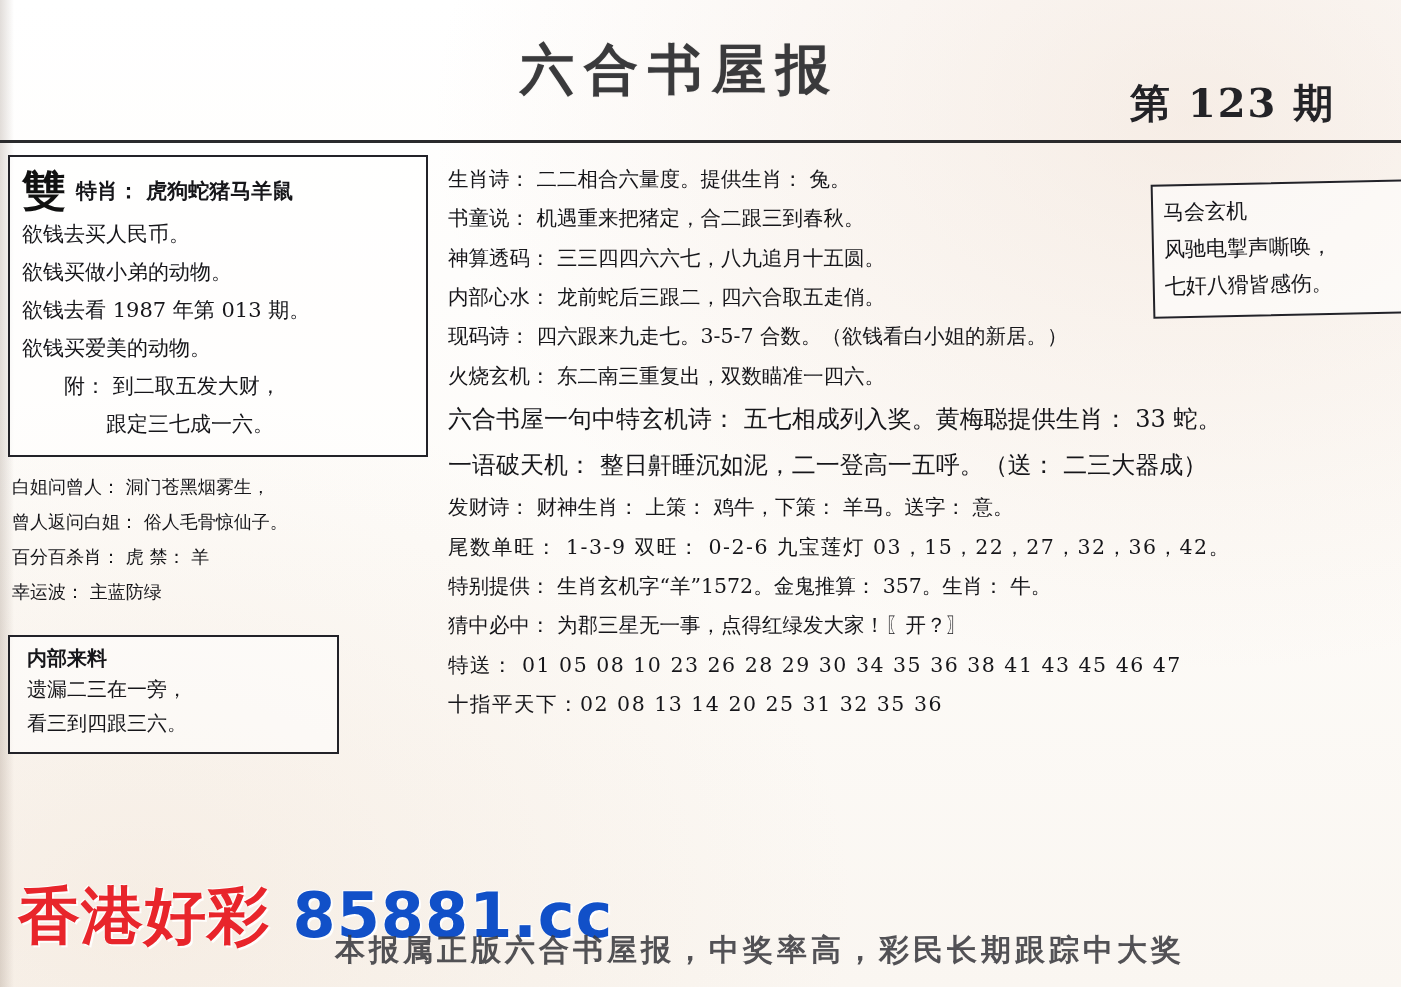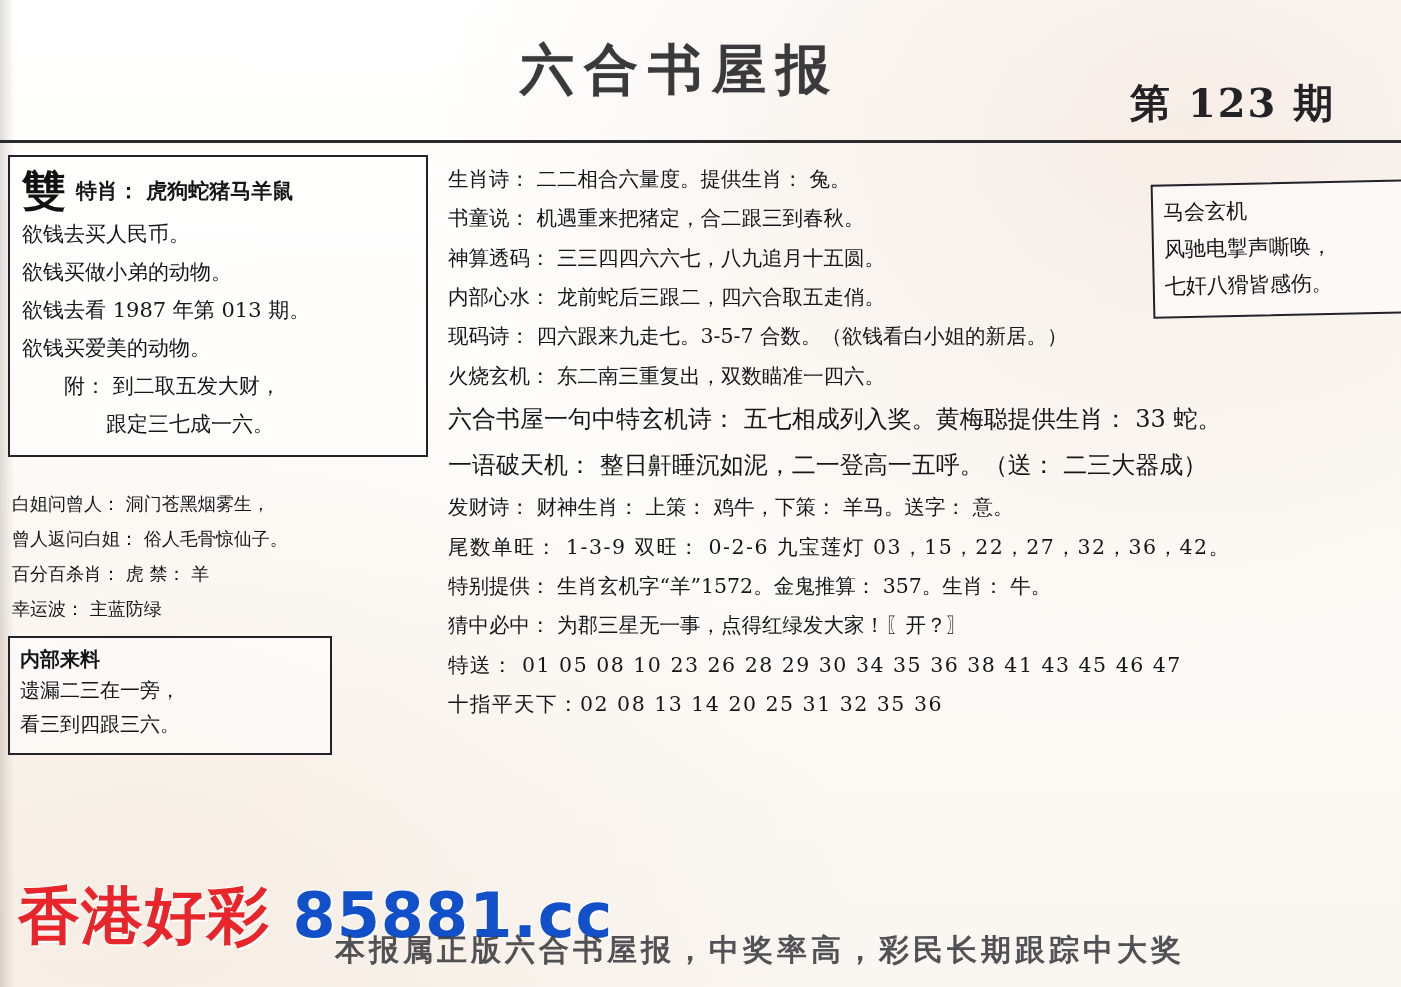--- a/index.html
+++ b/index.html
@@ -54,27 +54,27 @@
     color:#111;
     padding-top:2px;
   }
   .lead-text {
     font-size:21px; font-weight:700; line-height:1.35; padding-top:10px;
   }
   .lrow { font-size:21px; line-height:1.62; margin-top:4px; }
   .lrow.indent { text-indent:2em; }
   .lrow.indent2 { text-indent:4em; }
 
-  .small-list { margin-top:29px; padding-left:4px; }
+  .small-list { margin-top:12px; padding-left:4px; }
   .small-list .srow {
     font-size:18px; line-height:1.95; white-space:nowrap;
   }
 
   .inner-box {
-    margin-top:10px; border:2px solid #222228; padding:8px 10px 12px 10px;
+    margin-top:26px; border:2px solid #222228; padding:8px 10px 12px 17px;
     width:300px; background:rgba(255,255,255,0.5);
   }
   .inner-box .hd { font-size:20px; font-weight:700; }
   .inner-box .bd { font-size:20px; line-height:1.7; }
 
   
   .mid-col {
     position:absolute; left:448px; top:160px; width:840px;
   }
   .mrow {

